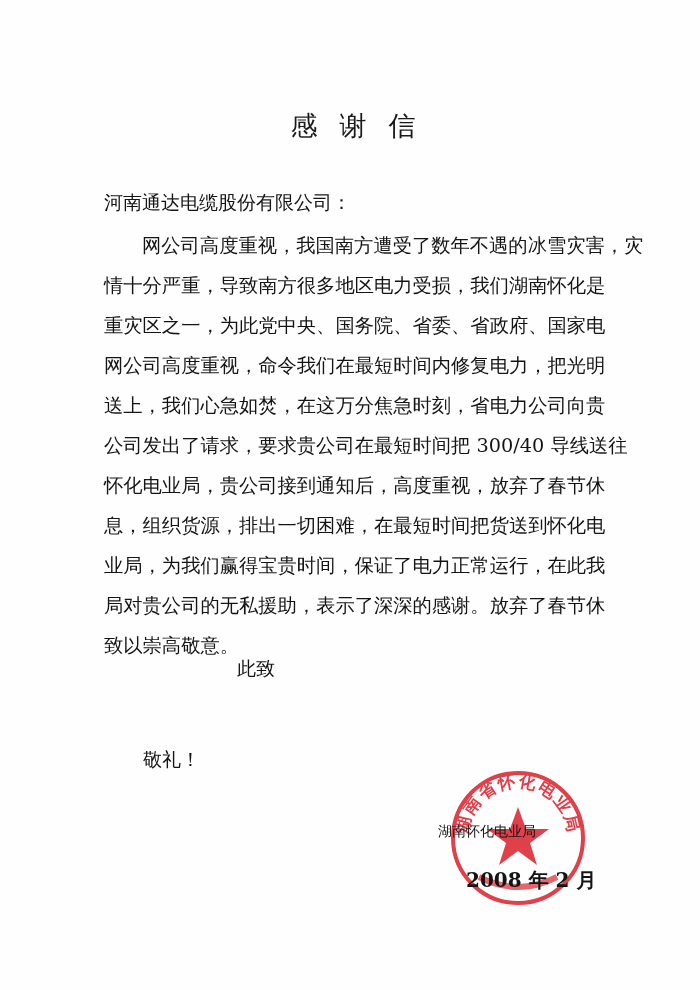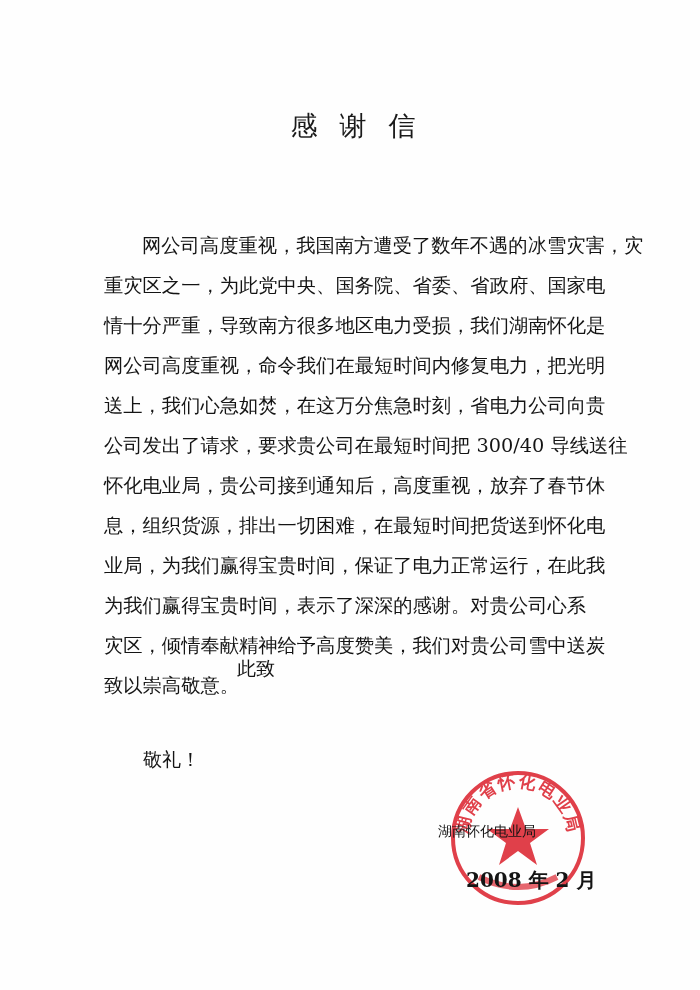--- a/index.html
+++ b/index.html
@@ -16,33 +16,33 @@
   .closing2 { position: absolute; left: 143px; top: 747px; font-size: 19px; }
   .sign-org { position: absolute; left: 438px; top: 823px; font-size: 14px; z-index: 3; }
   .sign-date { position: absolute; left: 466px; top: 867px; font-size: 20px; font-weight: bold; z-index: 3; }
   .stamp { position: absolute; left: 449px; top: 769px; width: 138px; height: 138px; z-index: 2; }
 </style>
 </head>
 <body>
 
 <div class="page">
   <div class="title">感谢信</div>
+  <div class="salutation">河南通达电缆股份有限公司：</div>
 
   <div class="body">
     <div class="line indent">网公司高度重视，我国南方遭受了数年不遇的冰雪灾害，灾</div>
+    <div class="line">情十分严重，导致南方很多地区电力受损，我们湖南怀化是</div>
     <div class="line">重灾区之一，为此党中央、国务院、省委、省政府、国家电</div>
-    <div class="line">情十分严重，导致南方很多地区电力受损，我们湖南怀化是</div>
     <div class="line">网公司高度重视，命令我们在最短时间内修复电力，把光明</div>
     <div class="line">送上，我们心急如焚，在这万分焦急时刻，省电力公司向贵</div>
     <div class="line">公司发出了请求，要求贵公司在最短时间把 300/40 导线送往</div>
     <div class="line">怀化电业局，贵公司接到通知后，高度重视，放弃了春节休</div>
     <div class="line">息，组织货源，排出一切困难，在最短时间把货送到怀化电</div>
     <div class="line">业局，为我们赢得宝贵时间，保证了电力正常运行，在此我</div>
-    <div class="line">为我们赢得宝贵时间，表示了深深的感谢。对贵公司心系</div>
-    <div class="line">灾区，倾情奉献精神给予高度赞美，我们对贵公司雪中送炭</div>
+    <div class="line">局对贵公司的无私援助，表示了深深的感谢。放弃了春节休</div>
     <div class="line">致以崇高敬意。</div>
   </div>
 
   <div class="closing1">此致</div>
   <div class="closing2">敬礼！</div>
 
   <svg class="stamp" viewBox="0 0 138 138">
     <defs>
       <path id="arcPath" d="M 20 78 A 50 50 0 1 1 118 78" fill="none"></path>
     </defs>

